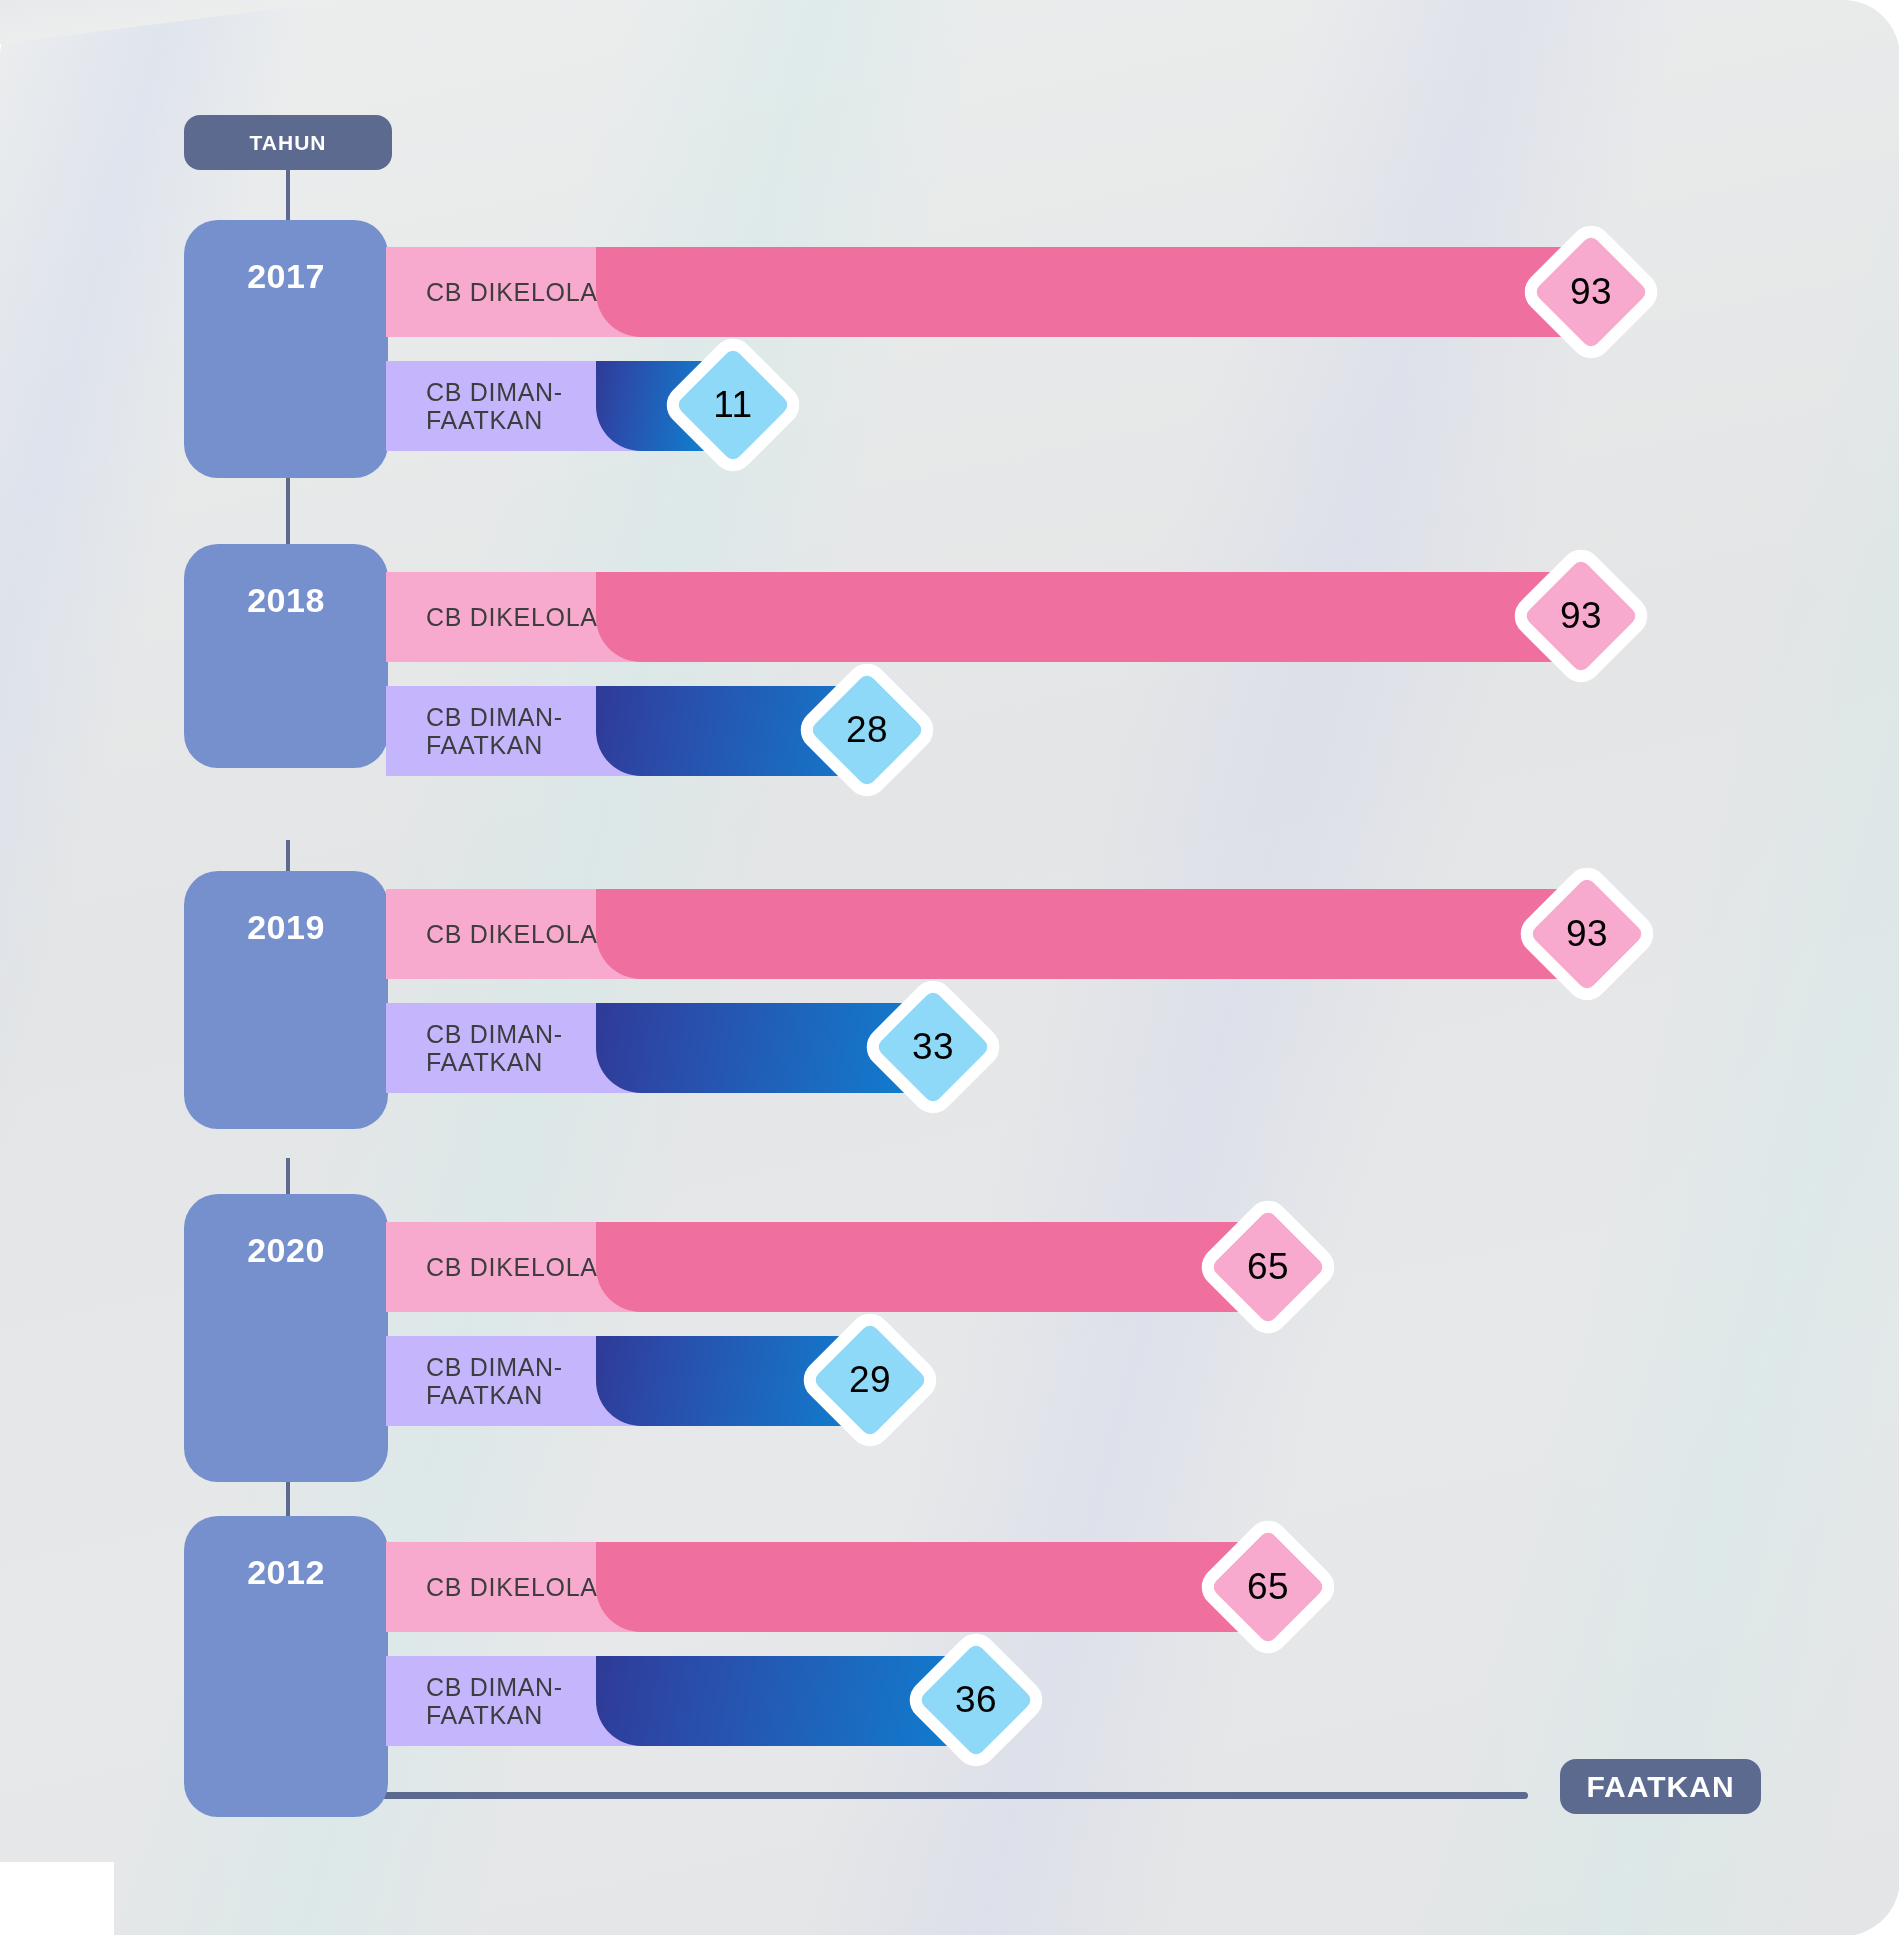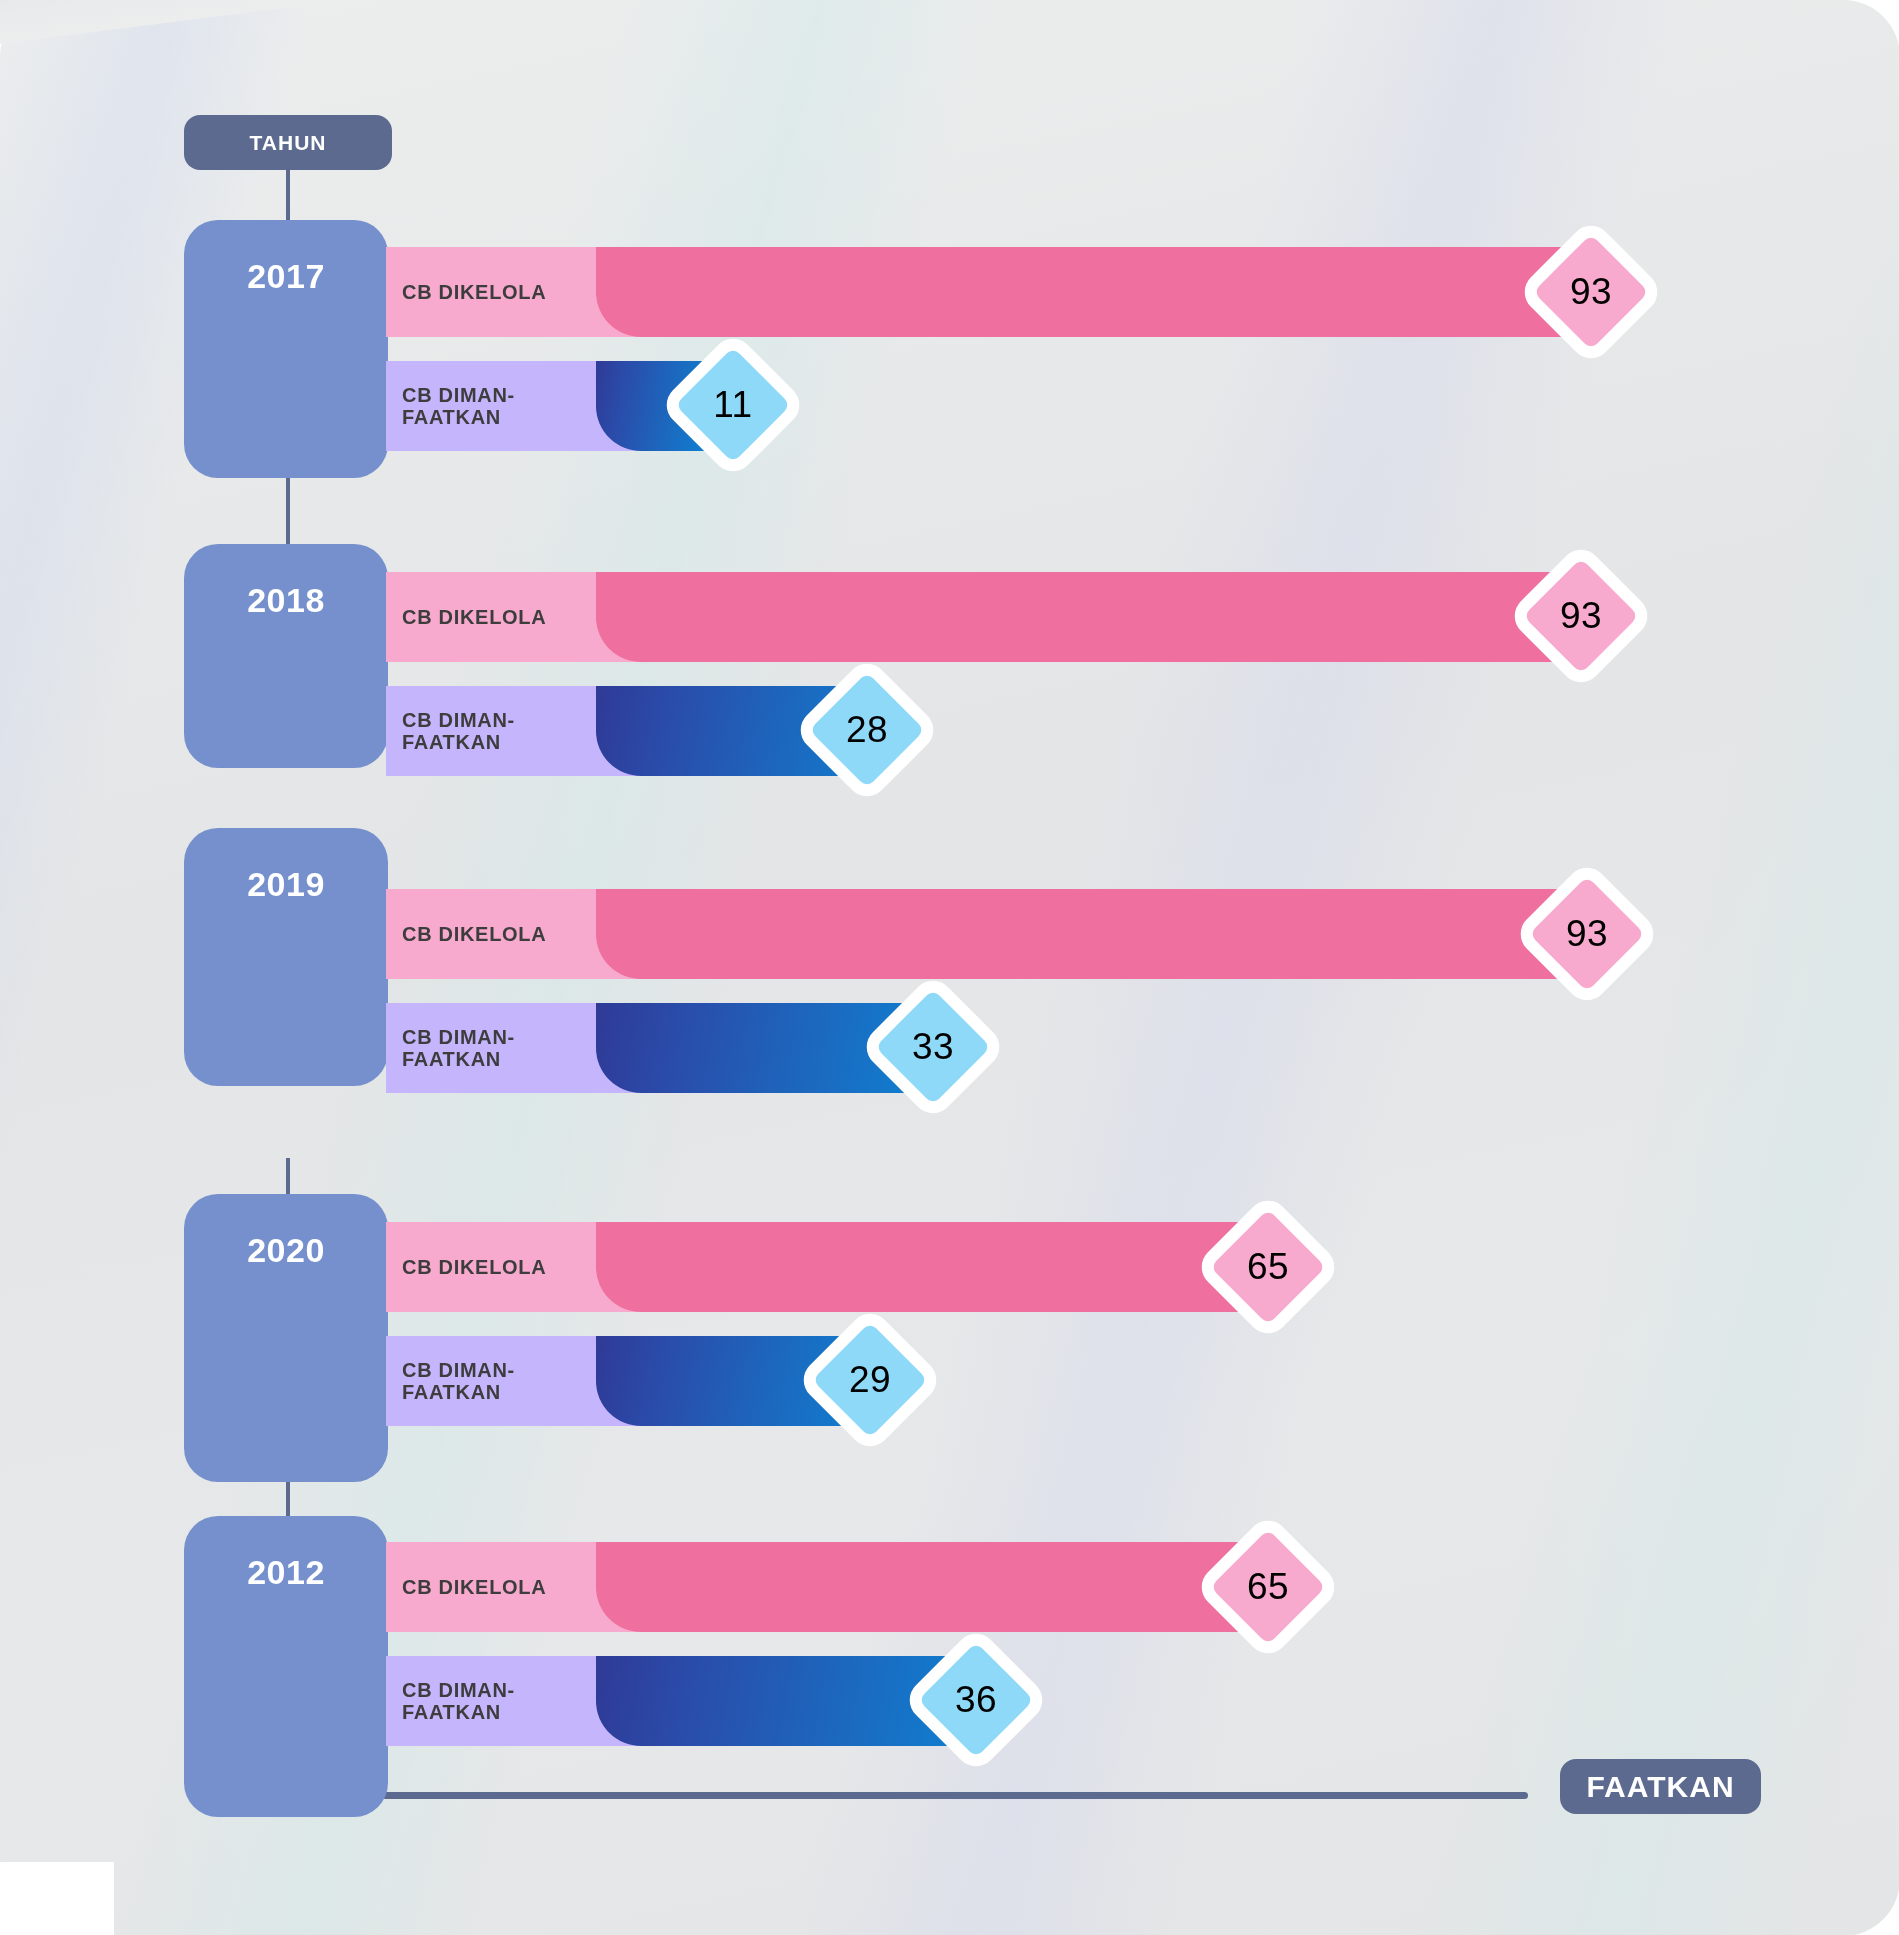--- a/index.html
+++ b/index.html
@@ -139,29 +139,29 @@
   
   .track {
     position: absolute;
     height: 90px;
   }
   .track.pink  { background: #f7aacd; }
   .track.cyan  { background: #c4b5fd; }
 
   .track-label {
     position: absolute;
-    left: 16px;
+    left: 40px;
     top: 50%;
     transform: translateY(-50%);
     color: #3d3d3d;
-    font-size: 20px;
+    font-size: 25px;
     letter-spacing: 0.7px;
     line-height: 1.12;
     white-space: pre-line;
-    font-weight: 700;
+    font-weight: 400;
   }
 
   .fill {
     position: absolute;
     height: 90px;
     border-bottom-left-radius: 45px;
   }
   .fill.pink {
     background: #ef6f9e;
   }
@@ -253,21 +253,21 @@
 
   <div class="track cyan" style="left:386px; top:686px; width:505px;">
     <span class="track-label">CB DIMAN-
 FAATKAN</span>
   </div>
   <div class="fill blue" style="left:596px; top:686px; width:295px;"></div>
   <div class="diamond cyan" style="left:814px; top:677px;">
     <span class="val">28</span>
   </div>
 
-  <div class="year-block" style="top:828px; height:258px;">
+  <div class="year-block" style="top:871px; height:258px;">
     <span class="yr">2019</span>
   </div>
 
   <div class="track pink" style="left:386px; top:889px; width:1208px;">
     <span class="track-label">CB DIKELOLA</span>
   </div>
   <div class="fill pink" style="left:596px; top:889px; width:998px;"></div>
   <div class="diamond pink" style="left:1534px; top:881px;">
     <span class="val">93</span>
   </div>

